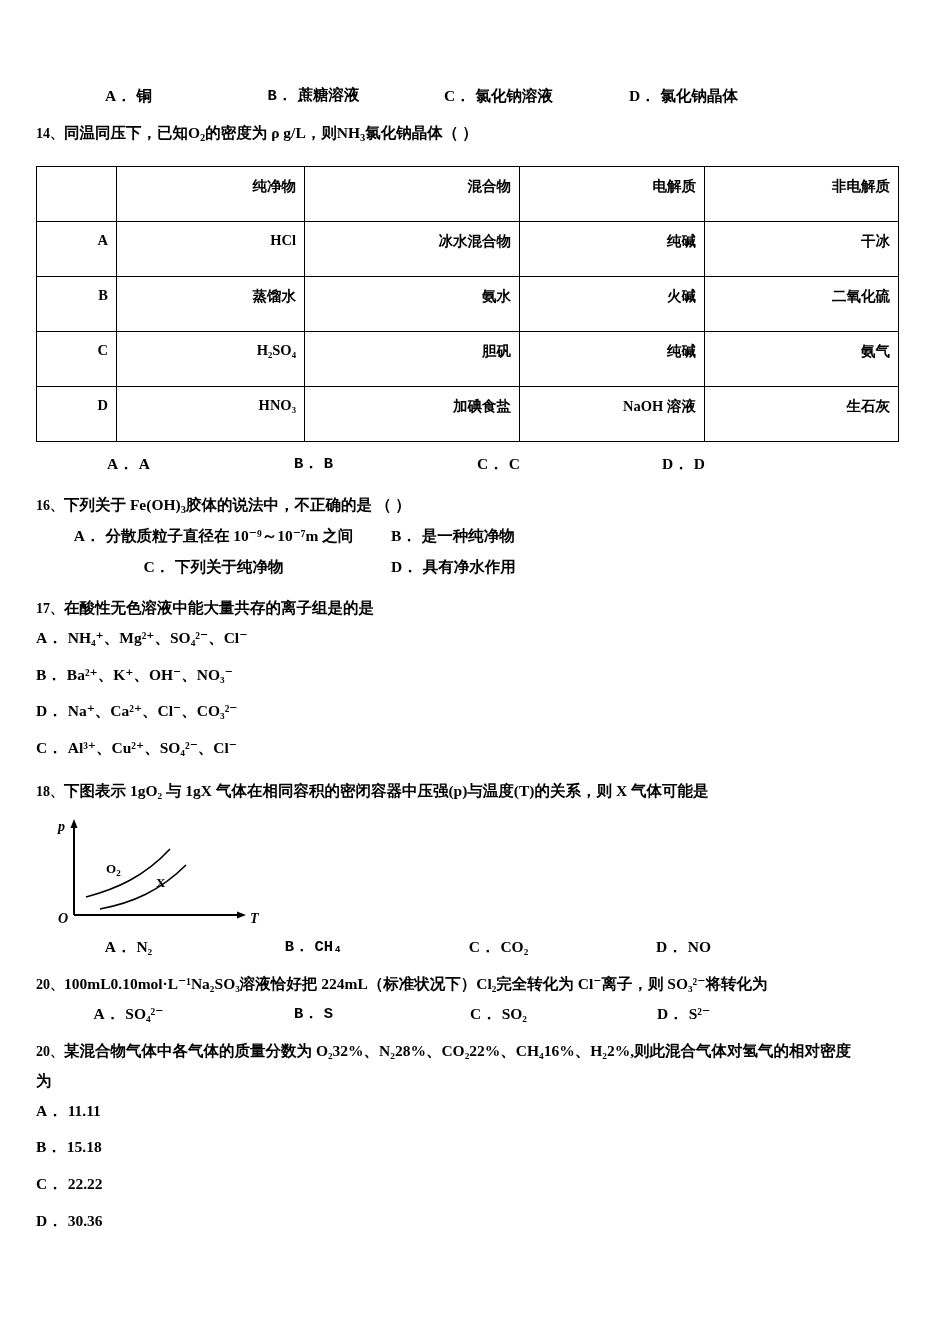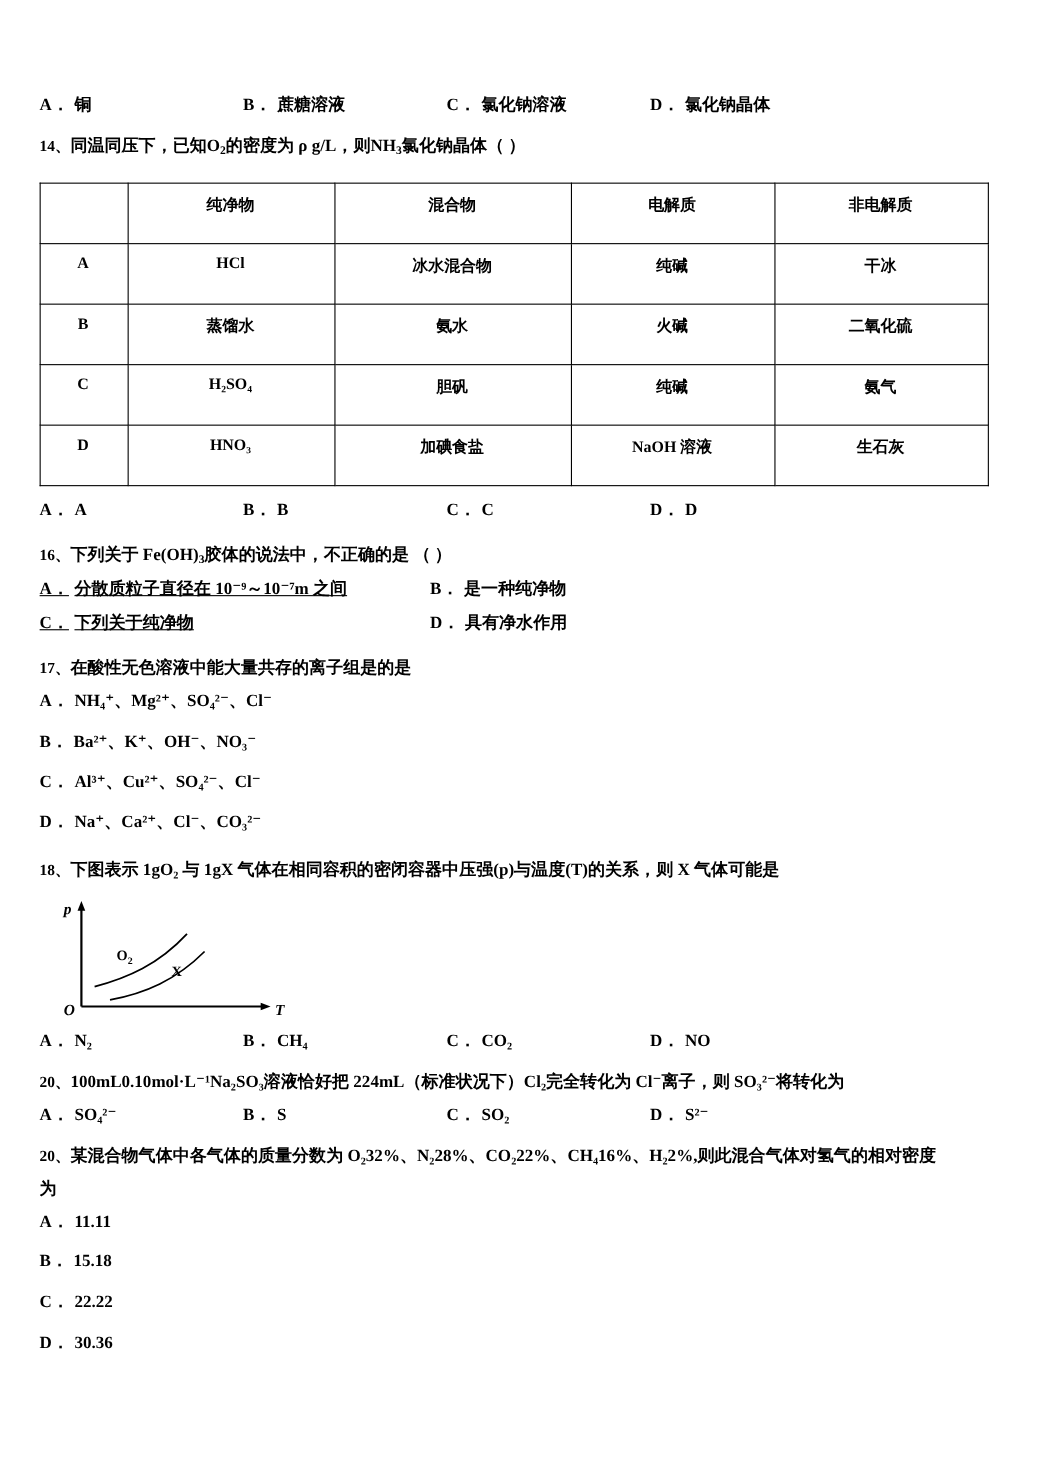--- a/index.html
+++ b/index.html
@@ -43,30 +43,30 @@
     font-weight: bold;
   }
 
   .opt-row {
     display: flex;
     font-size: 15.5px;
     font-weight: bold;
     margin: 0 0 6px 0;
     line-height: 1.6;
   }
-  .opt-row .opt { display: inline-block; }
+  .opt-row .opt { display: inline-block; text-align: center; }
   .opt-lbl { font-weight: bold; margin-right: 5px; }
 
   
   .c-a { width: 185px; }
-  .c-b { width: 185px; }
+  .c-b { width: 185px; font-family: Liberation Mono, monospace; }
   .c-c { width: 185px; }
   .c-d { width: 185px; }
 
-  .c2-a { width: 355px; text-decoration: underline; }
+  .c2-a { width: 355px; }
 
   
   .tight .opt { margin-right: 18px; }
 
   sub { font-size: 0.68em; vertical-align: -0.28em; }
 
   
   .ion { white-space: nowrap; }
 
   
@@ -77,21 +77,21 @@
     table-layout: fixed;
     font-weight: normal;
   }
   table.qtable td, table.qtable th {
     border: 1.3px solid #000;
     padding: 10px 8px 22px 6px;
     font-size: 14.5px;
     font-weight: bold;
     vertical-align: top;
     height: 22px;
-    text-align: center;
+    text-align: right;
   }
   col.c0 { width: 80px; }
   col.c1 { width: 188px; }
   col.c2 { width: 215px; }
   col.c3 { width: 185px; }
   col.c4 { width: 194px; }
 
   
   .diagram {
     position: relative;
@@ -237,26 +237,26 @@
           <span class="opt-lbl">A．</span><span>NH₄⁺、Mg²⁺、SO₄²⁻、Cl⁻</span>
         </span>
       </div>
       <div class="opt-row">
         <span class="opt ion">
           <span class="opt-lbl">B．</span><span>Ba²⁺、K⁺、OH⁻、NO₃⁻</span>
         </span>
       </div>
       <div class="opt-row">
         <span class="opt ion">
+          <span class="opt-lbl">D．</span><span>Na⁺、Ca²⁺、Cl⁻、CO₃²⁻</span>
+        </span>
+      </div>
+      <div class="opt-row">
+        <span class="opt ion">
           <span class="opt-lbl">C．</span><span>Al³⁺、Cu²⁺、SO₄²⁻、Cl⁻</span>
-        </span>
-      </div>
-      <div class="opt-row">
-        <span class="opt ion">
-          <span class="opt-lbl">D．</span><span>Na⁺、Ca²⁺、Cl⁻、CO₃²⁻</span>
         </span>
       </div>
     </div>
 
     <div class="spacer-sm"></div>
 
     <div class="qline">
       <span class="qnum">18、</span><span>下图表示 1gO₂ 与 1gX 气体在相同容积的密闭容器中压强(p)与温度(T)的关系，则 X 气体可能是</span>
     </div>
 

